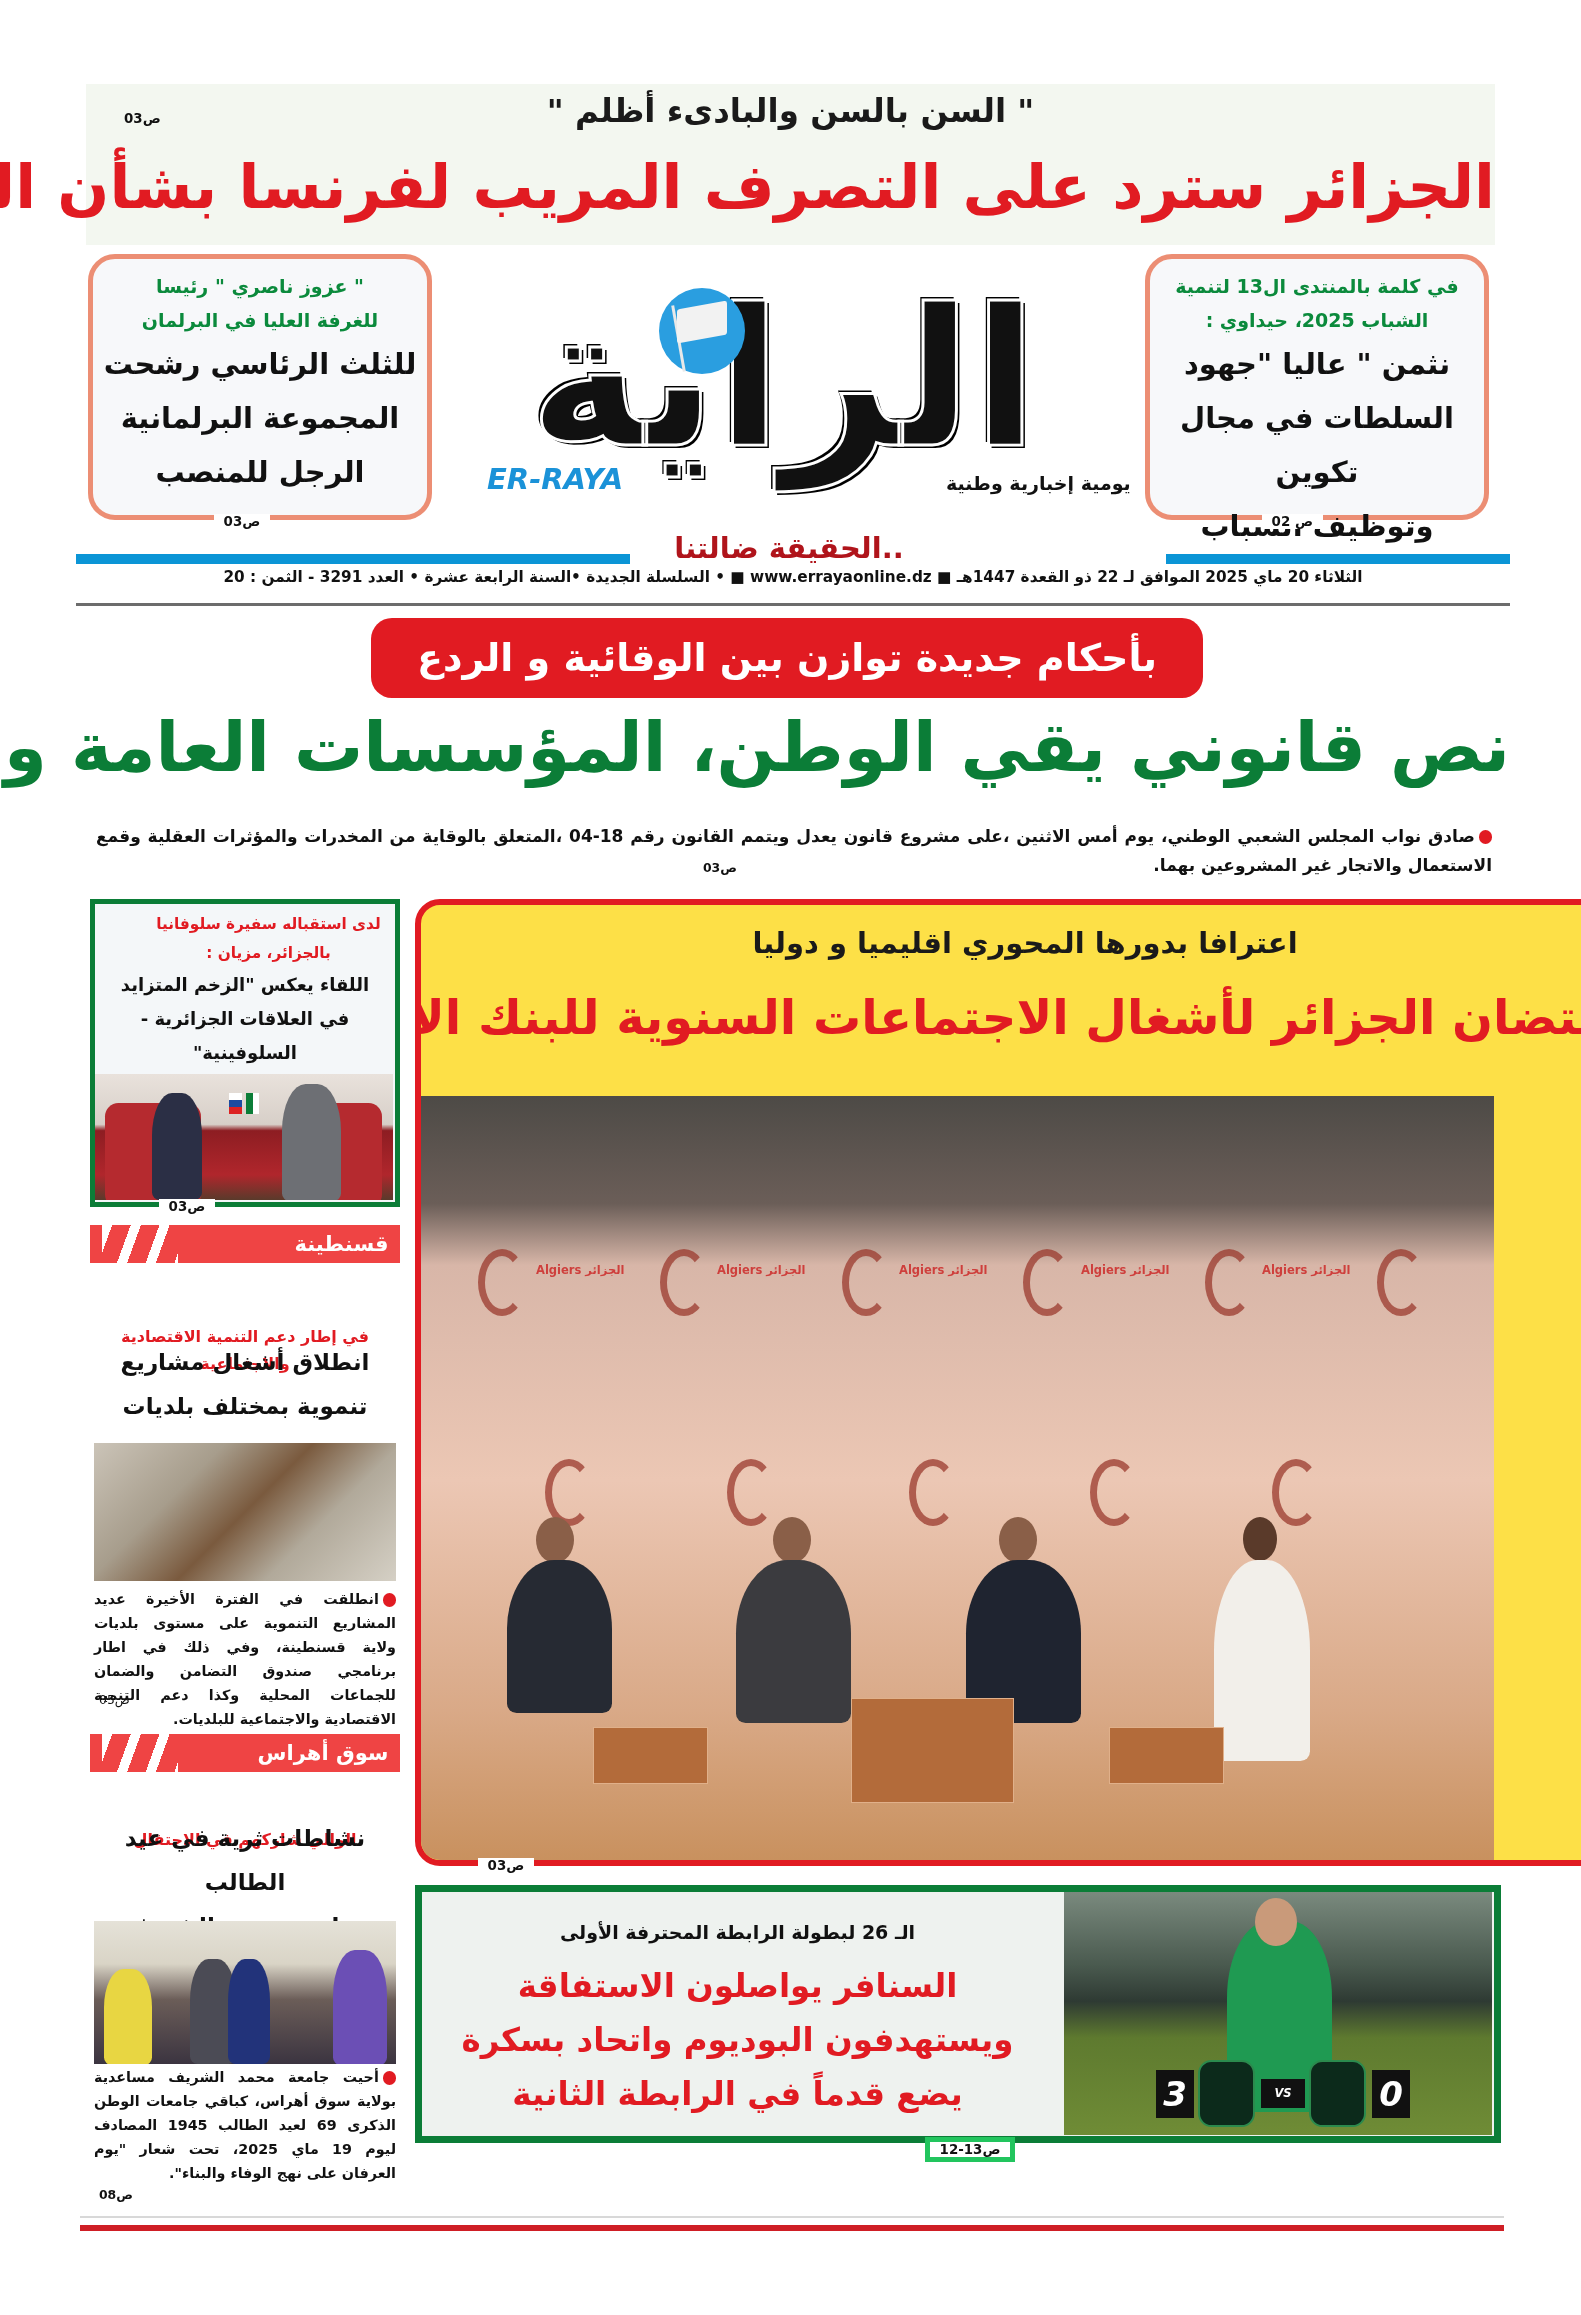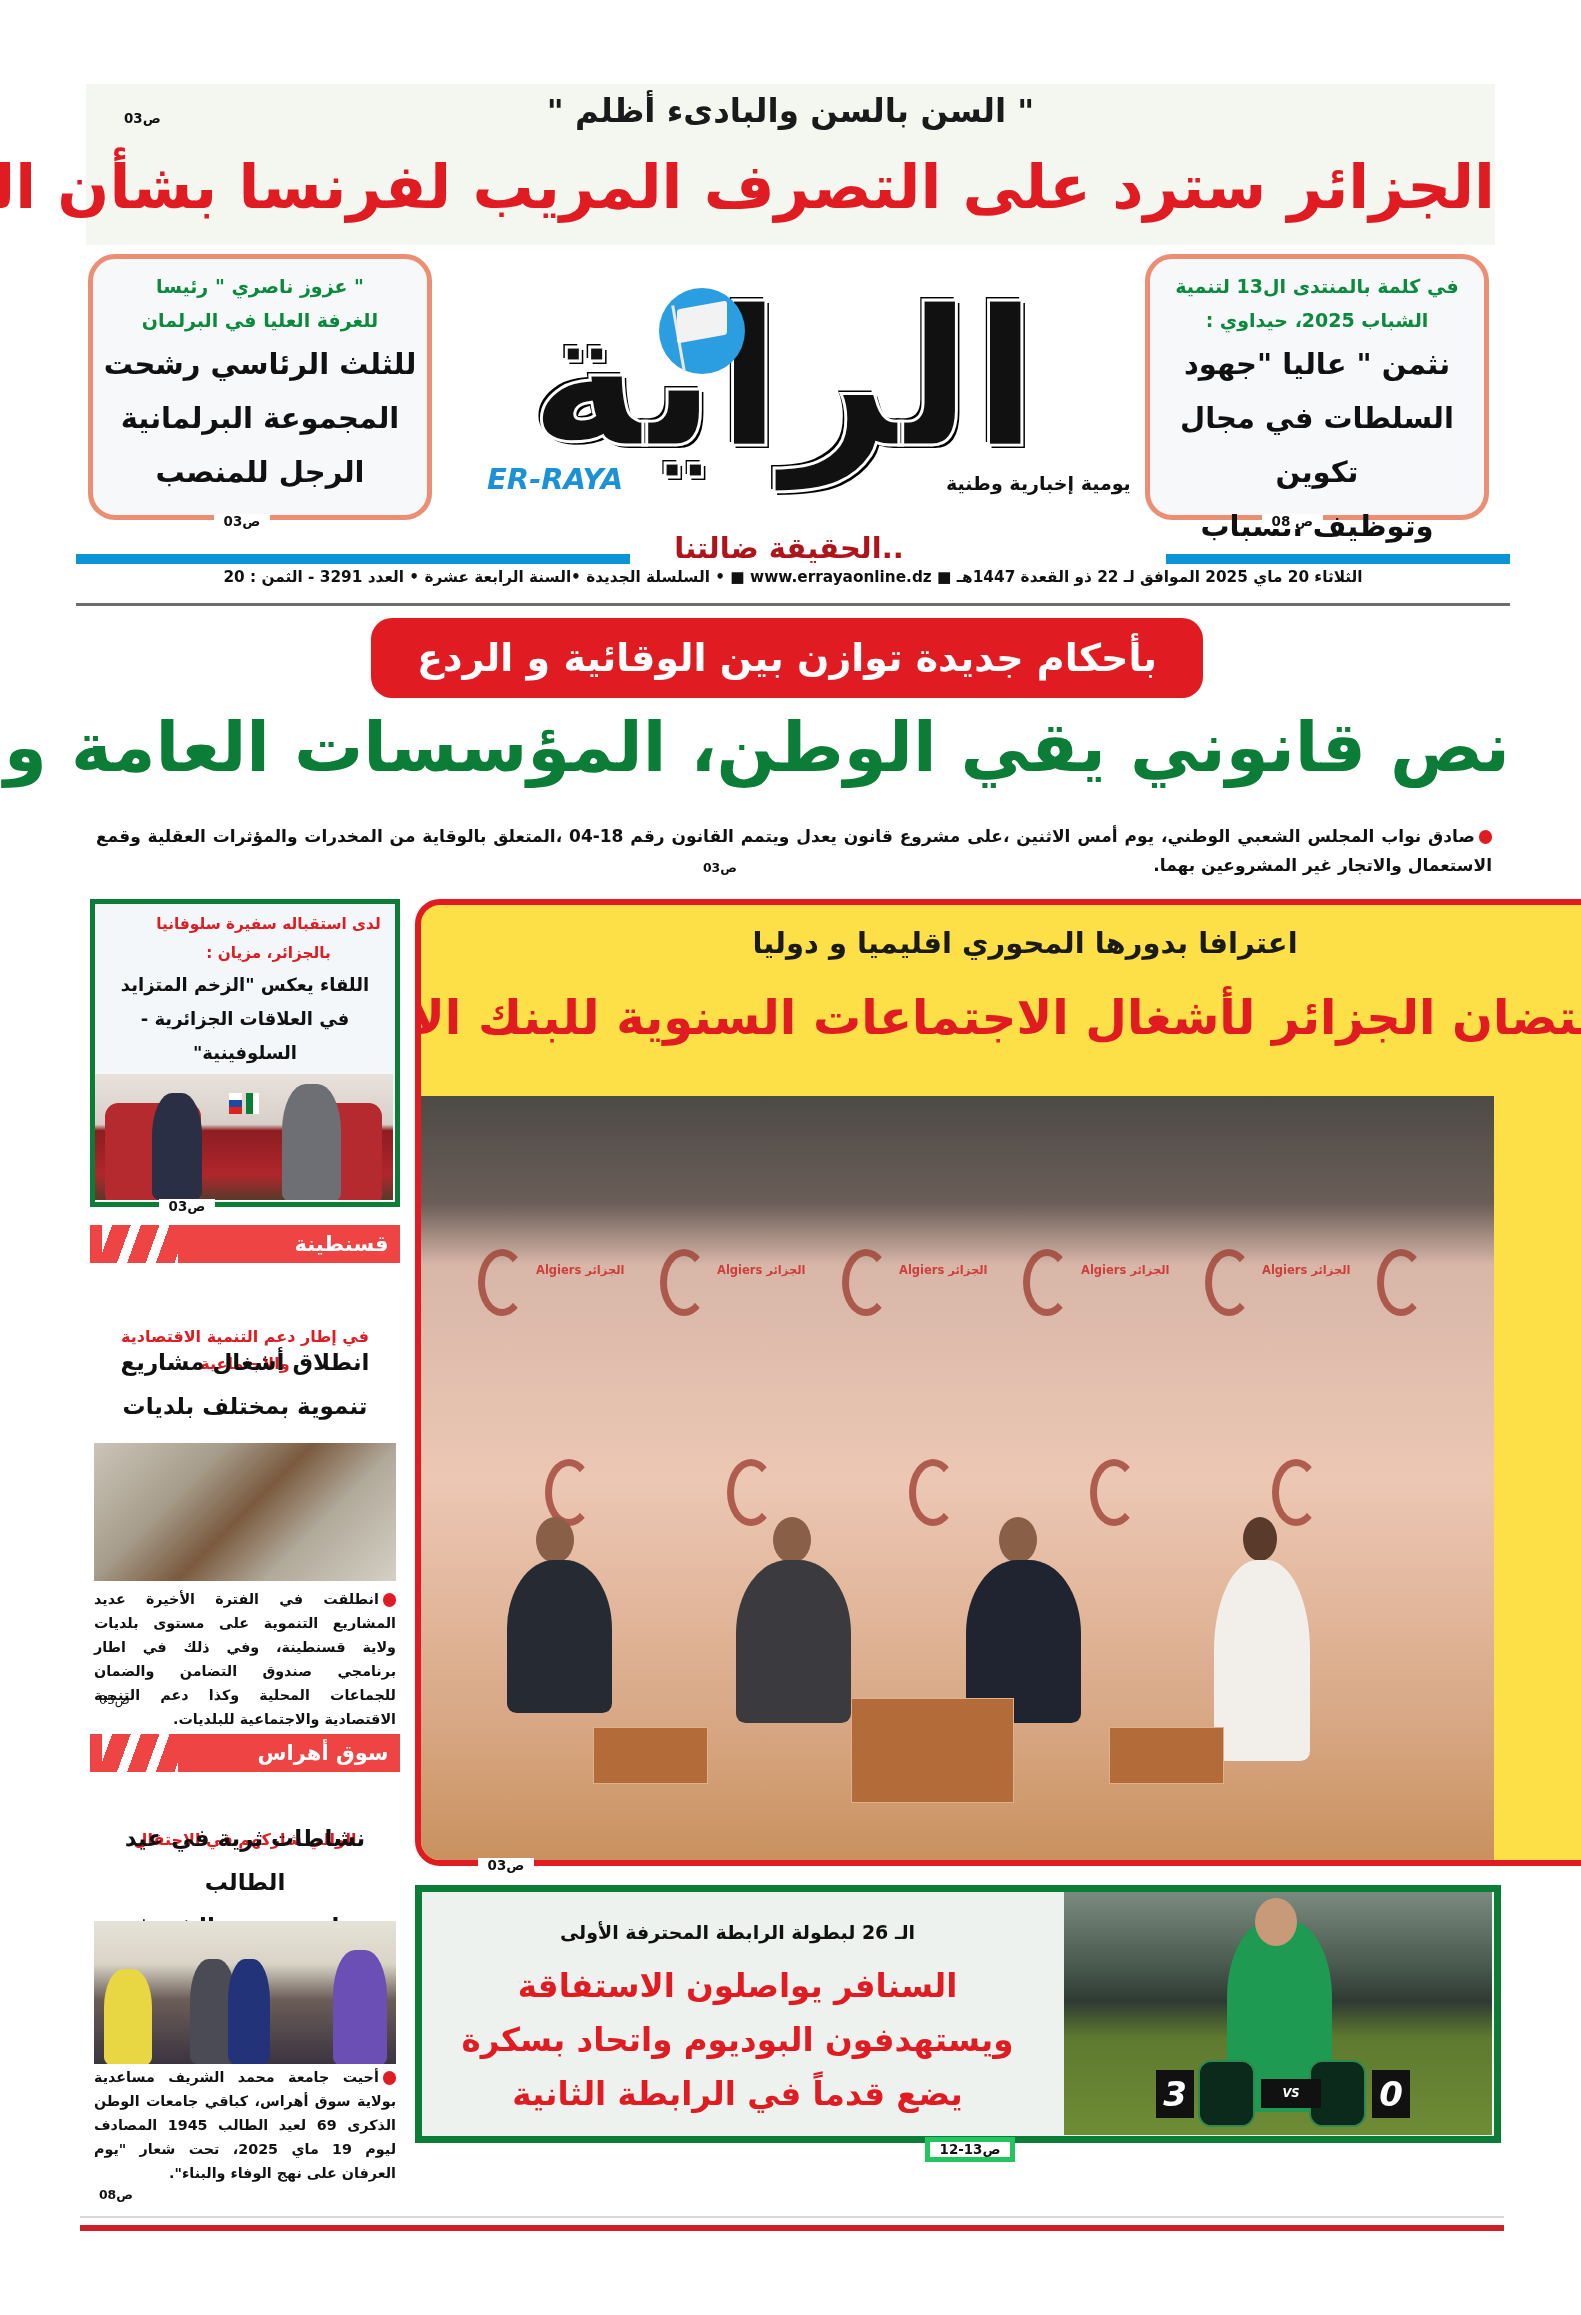--- a/index.html
+++ b/index.html
@@ -117,21 +117,21 @@
   <div class="side-kicker">
     <div>في كلمة بالمنتدى ال13 لتنمية</div>
     <div>الشباب 2025، حيداوي :</div>
   </div>
   <div class="side-title">
     <div>نثمن " عاليا "جهود</div>
     <div>السلطات في مجال تكوين</div>
     <div>وتوظيف الشباب</div>
   </div>
 </div>
-<div id="box-right-ref" class="abs page-ref-tab">ص 08</div>
+<div id="box-right-ref" class="abs page-ref-tab">ص 02</div>
 
 <div id="box-left" class="abs side-box">
   <div class="side-kicker">
     <div>" عزوز ناصري " رئيسا</div>
     <div>للغرفة العليا في البرلمان</div>
   </div>
   <div class="side-title">
     <div>للثلث الرئاسي رشحت</div>
     <div>المجموعة البرلمانية</div>
     <div>الرجل للمنصب</div>
@@ -253,21 +253,21 @@
 </div>
 <div id="feature-ref" class="abs page-ref-tab">ص03</div>
 
 <div id="sports-box" class="abs">
   <div id="sports-photo" class="abs">
     <div class="abs" style="left:163px;top:29px;width:105px;height:191px;background:#1f9a52;border-radius:40% 40% 9.6px 9.6px;"></div>
     <div class="abs" style="left:191px;top:5.7px;width:42px;height:48px;background:#c99a7a;border-radius:50%;"></div>
     <div class="crest" style="left:134px;top:168px;"></div>
     <div class="crest" style="left:245px;top:168px;"></div>
     <div class="score-box" style="left:92px;top:178px;width:38px;height:48px;">3</div>
-    <div class="score-box" style="left:197px;top:187px;width:60px;height:29px;font-size:11.5px;line-height:29px;">VS</div>
+    <div class="score-box" style="left:197px;top:187px;width:44px;height:29px;font-size:11.5px;line-height:29px;">VS</div>
     <div class="score-box" style="left:308px;top:178px;width:38px;height:48px;">0</div>
   </div>
   <div id="sports-kicker" class="abs">الـ 26 لبطولة الرابطة المحترفة الأولى</div>
   <div id="sports-title" class="abs">
     <div>السنافر يواصلون الاستفاقة</div>
     <div>ويستهدفون البوديوم واتحاد بسكرة</div>
     <div>يضع قدماً في الرابطة الثانية</div>
   </div>
 </div>
 <div id="sports-ref" class="abs page-ref-tab">ص13-12</div>

